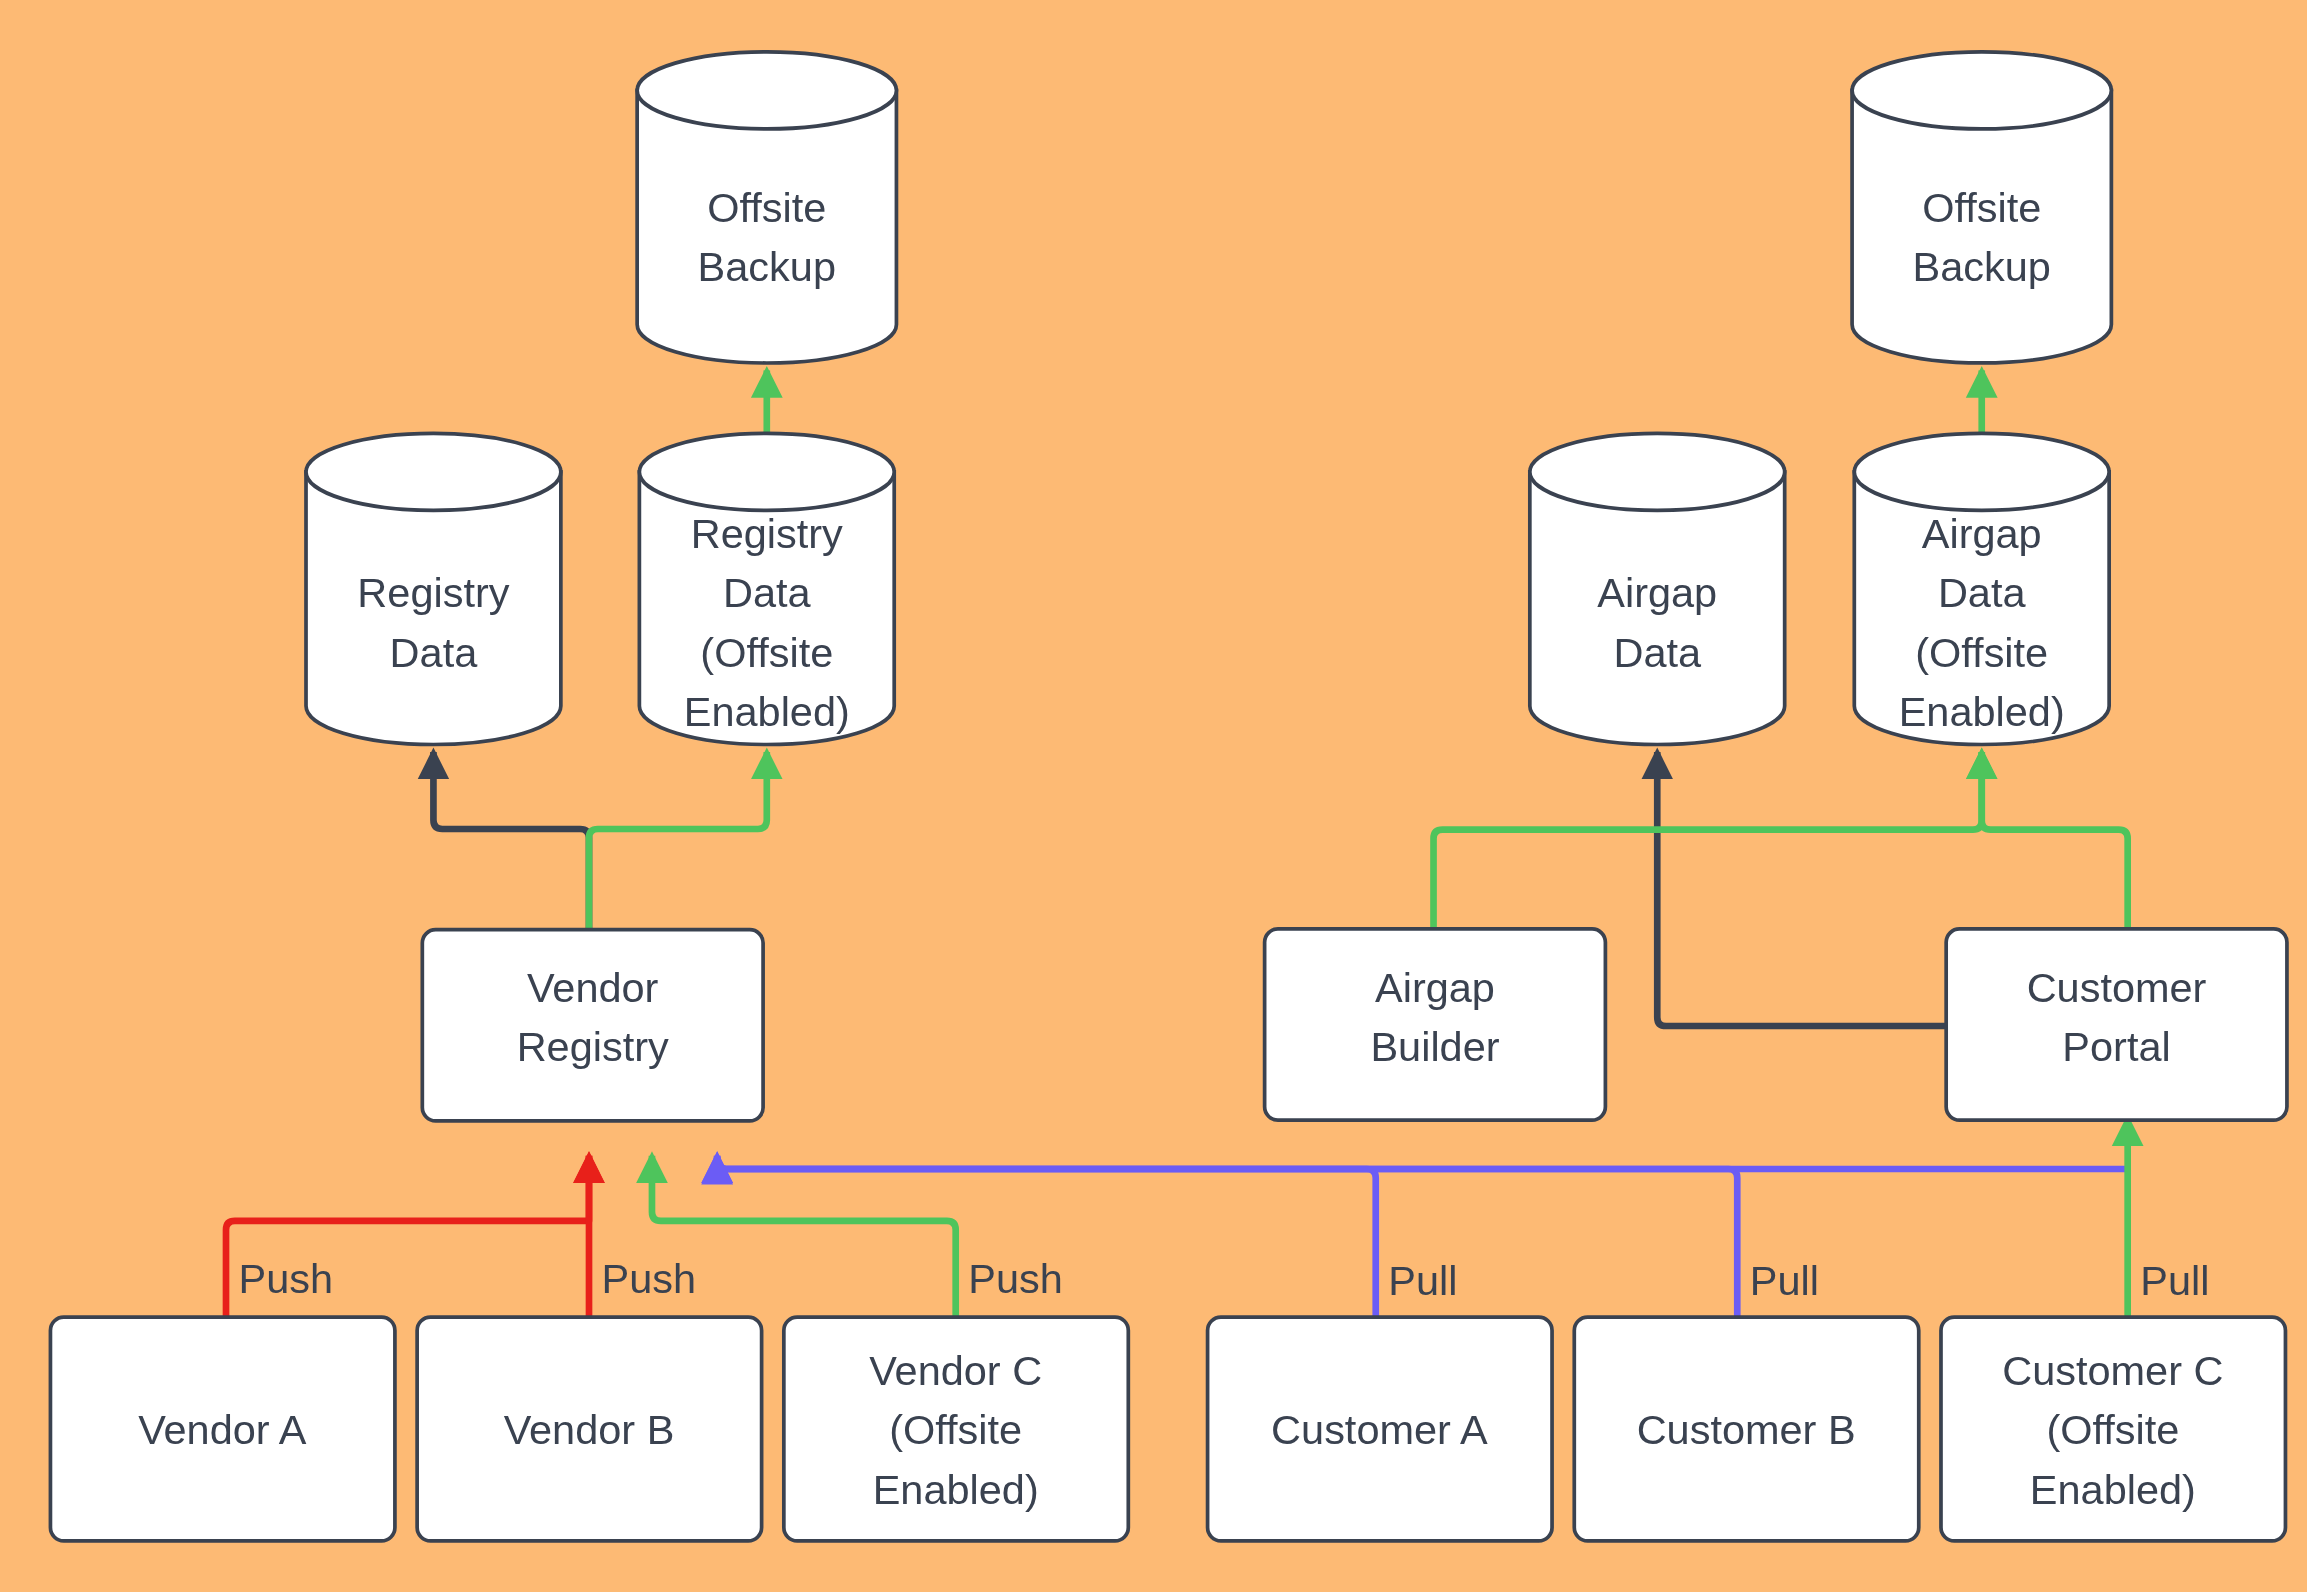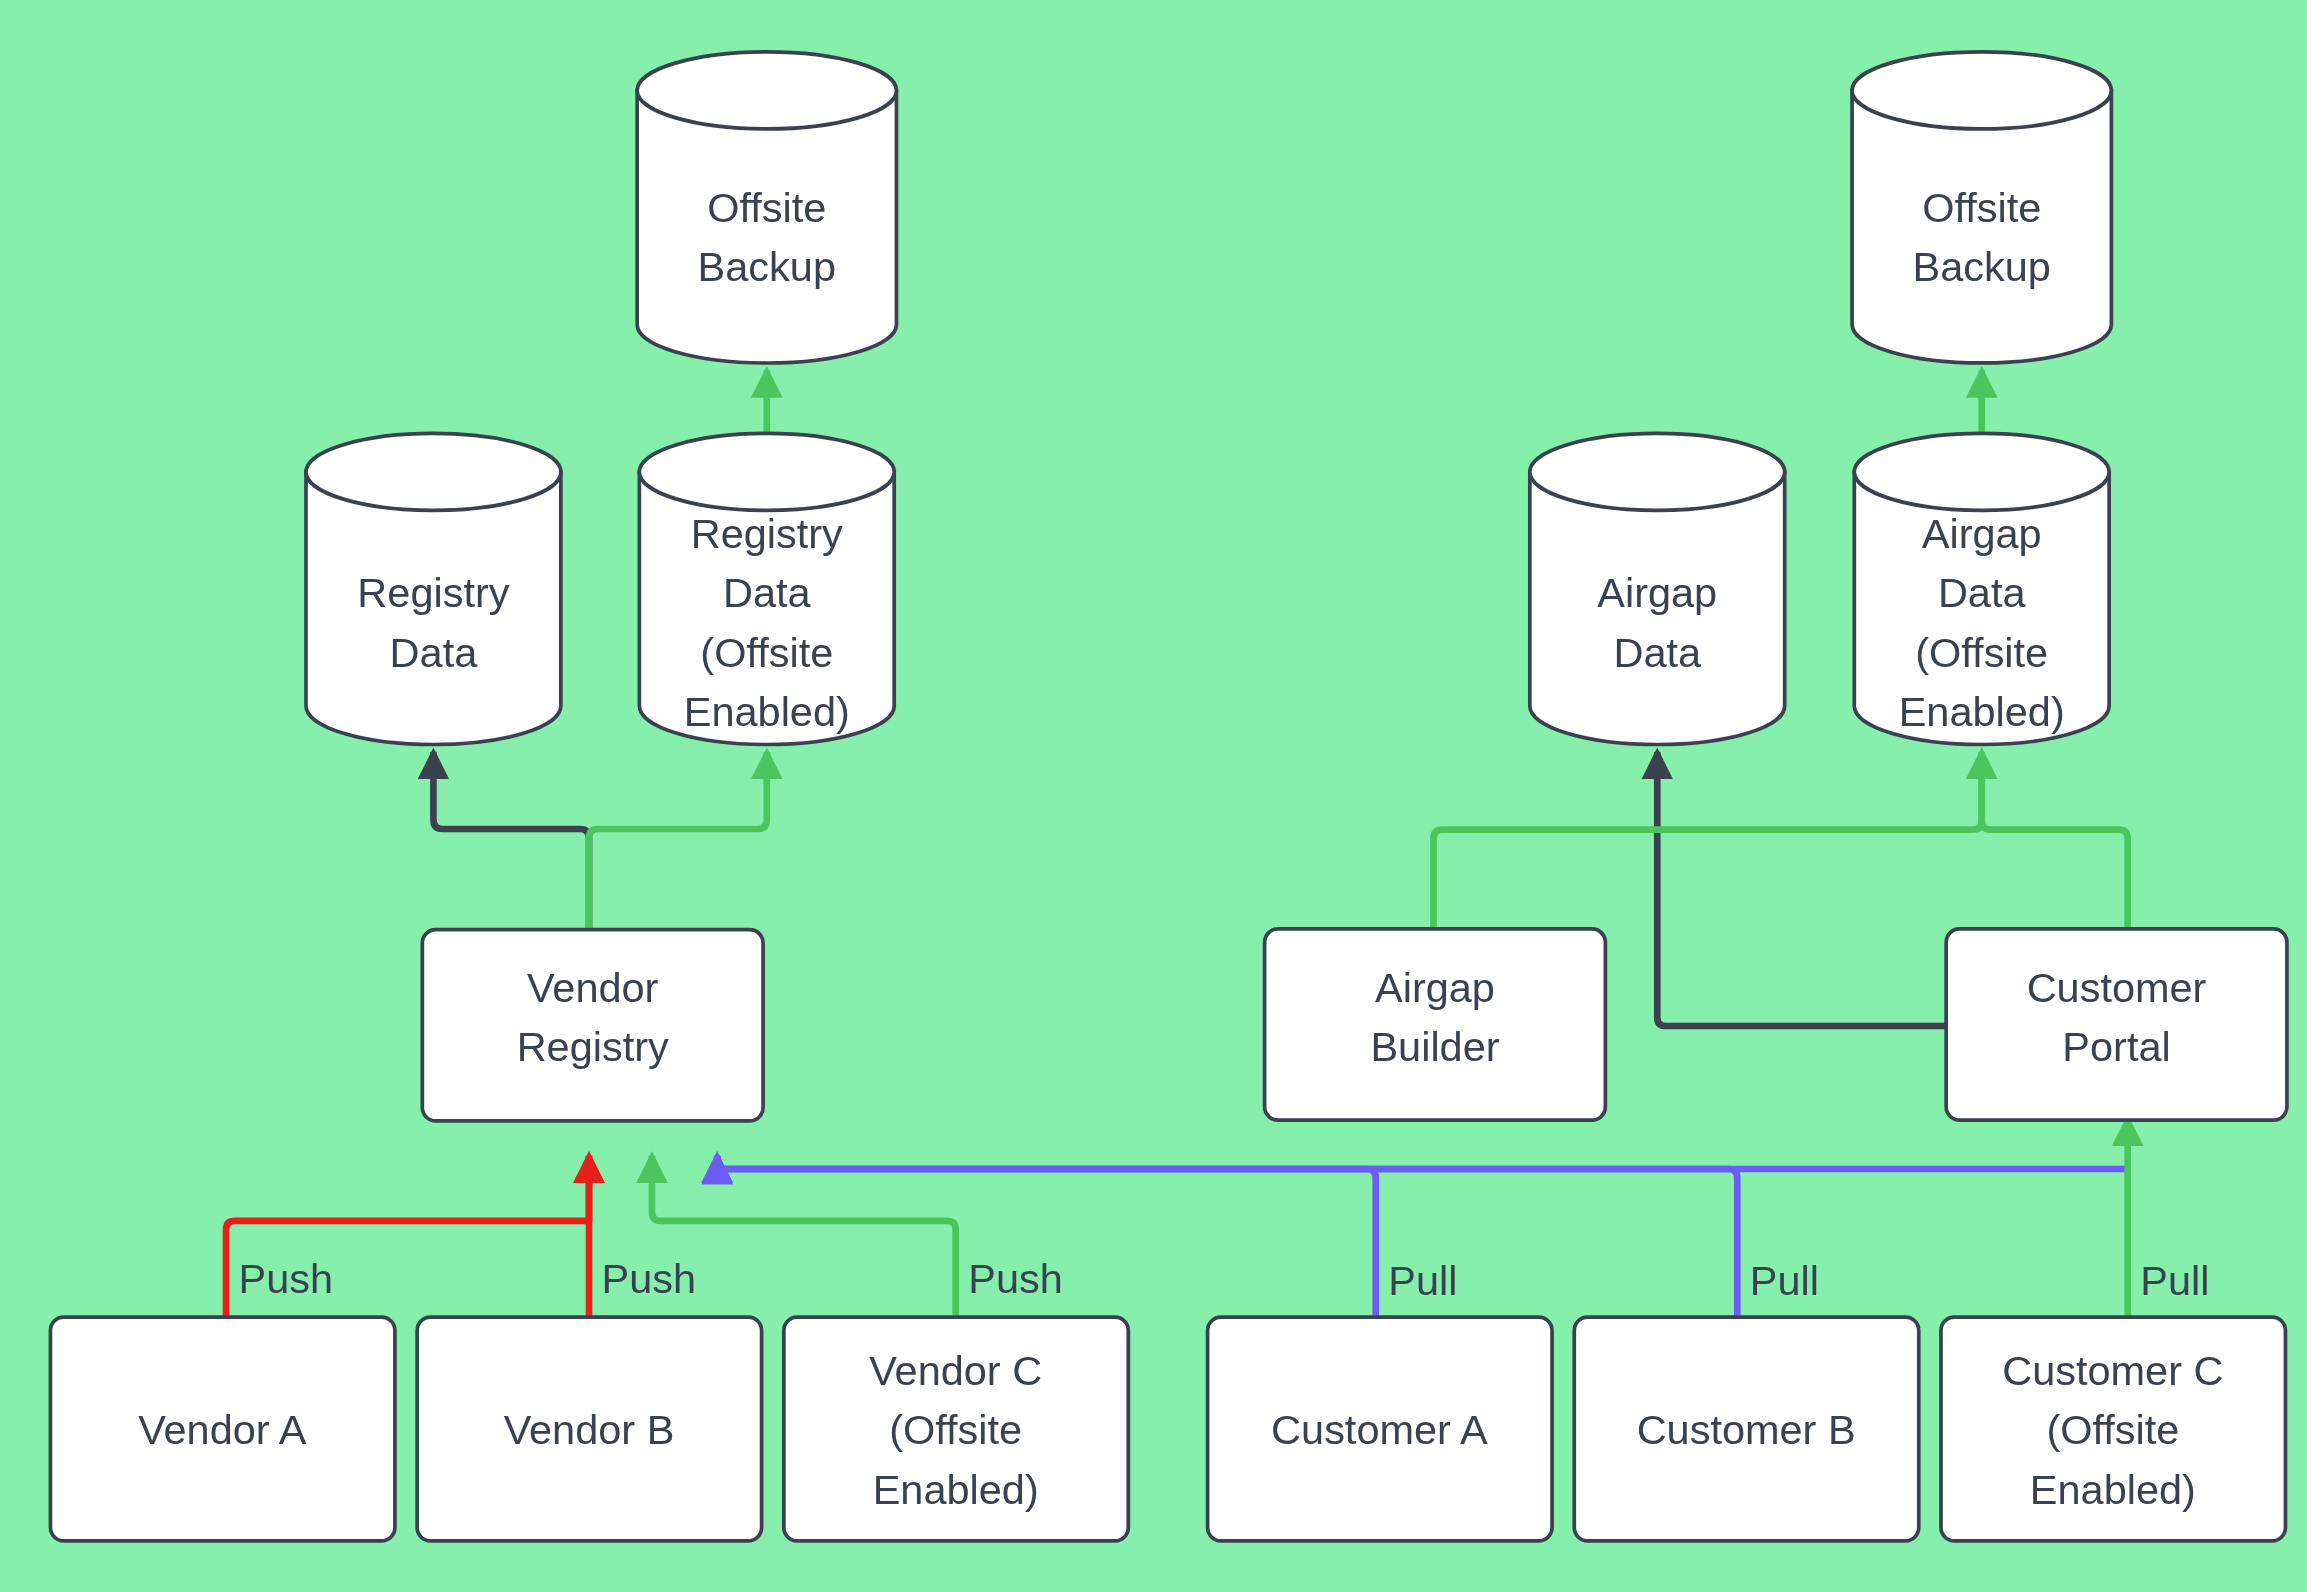--- a/index.html
+++ b/index.html
@@ -7,21 +7,21 @@
     padding: 0;
     background: #ffffff;
   }
   body {
     font-family: "Liberation Sans", sans-serif;
   }
   #diagram-root {
     position: relative;
     width: 2307px;
     height: 1592px;
-    background: #86efac;
+    background: #fdba74;
     overflow: hidden;
   }
   svg.diagram {
     display: block;
     width: 2307px;
     height: 1592px;
   }
   .node-shape {
     fill: #ffffff;
     stroke: #3a4250;

